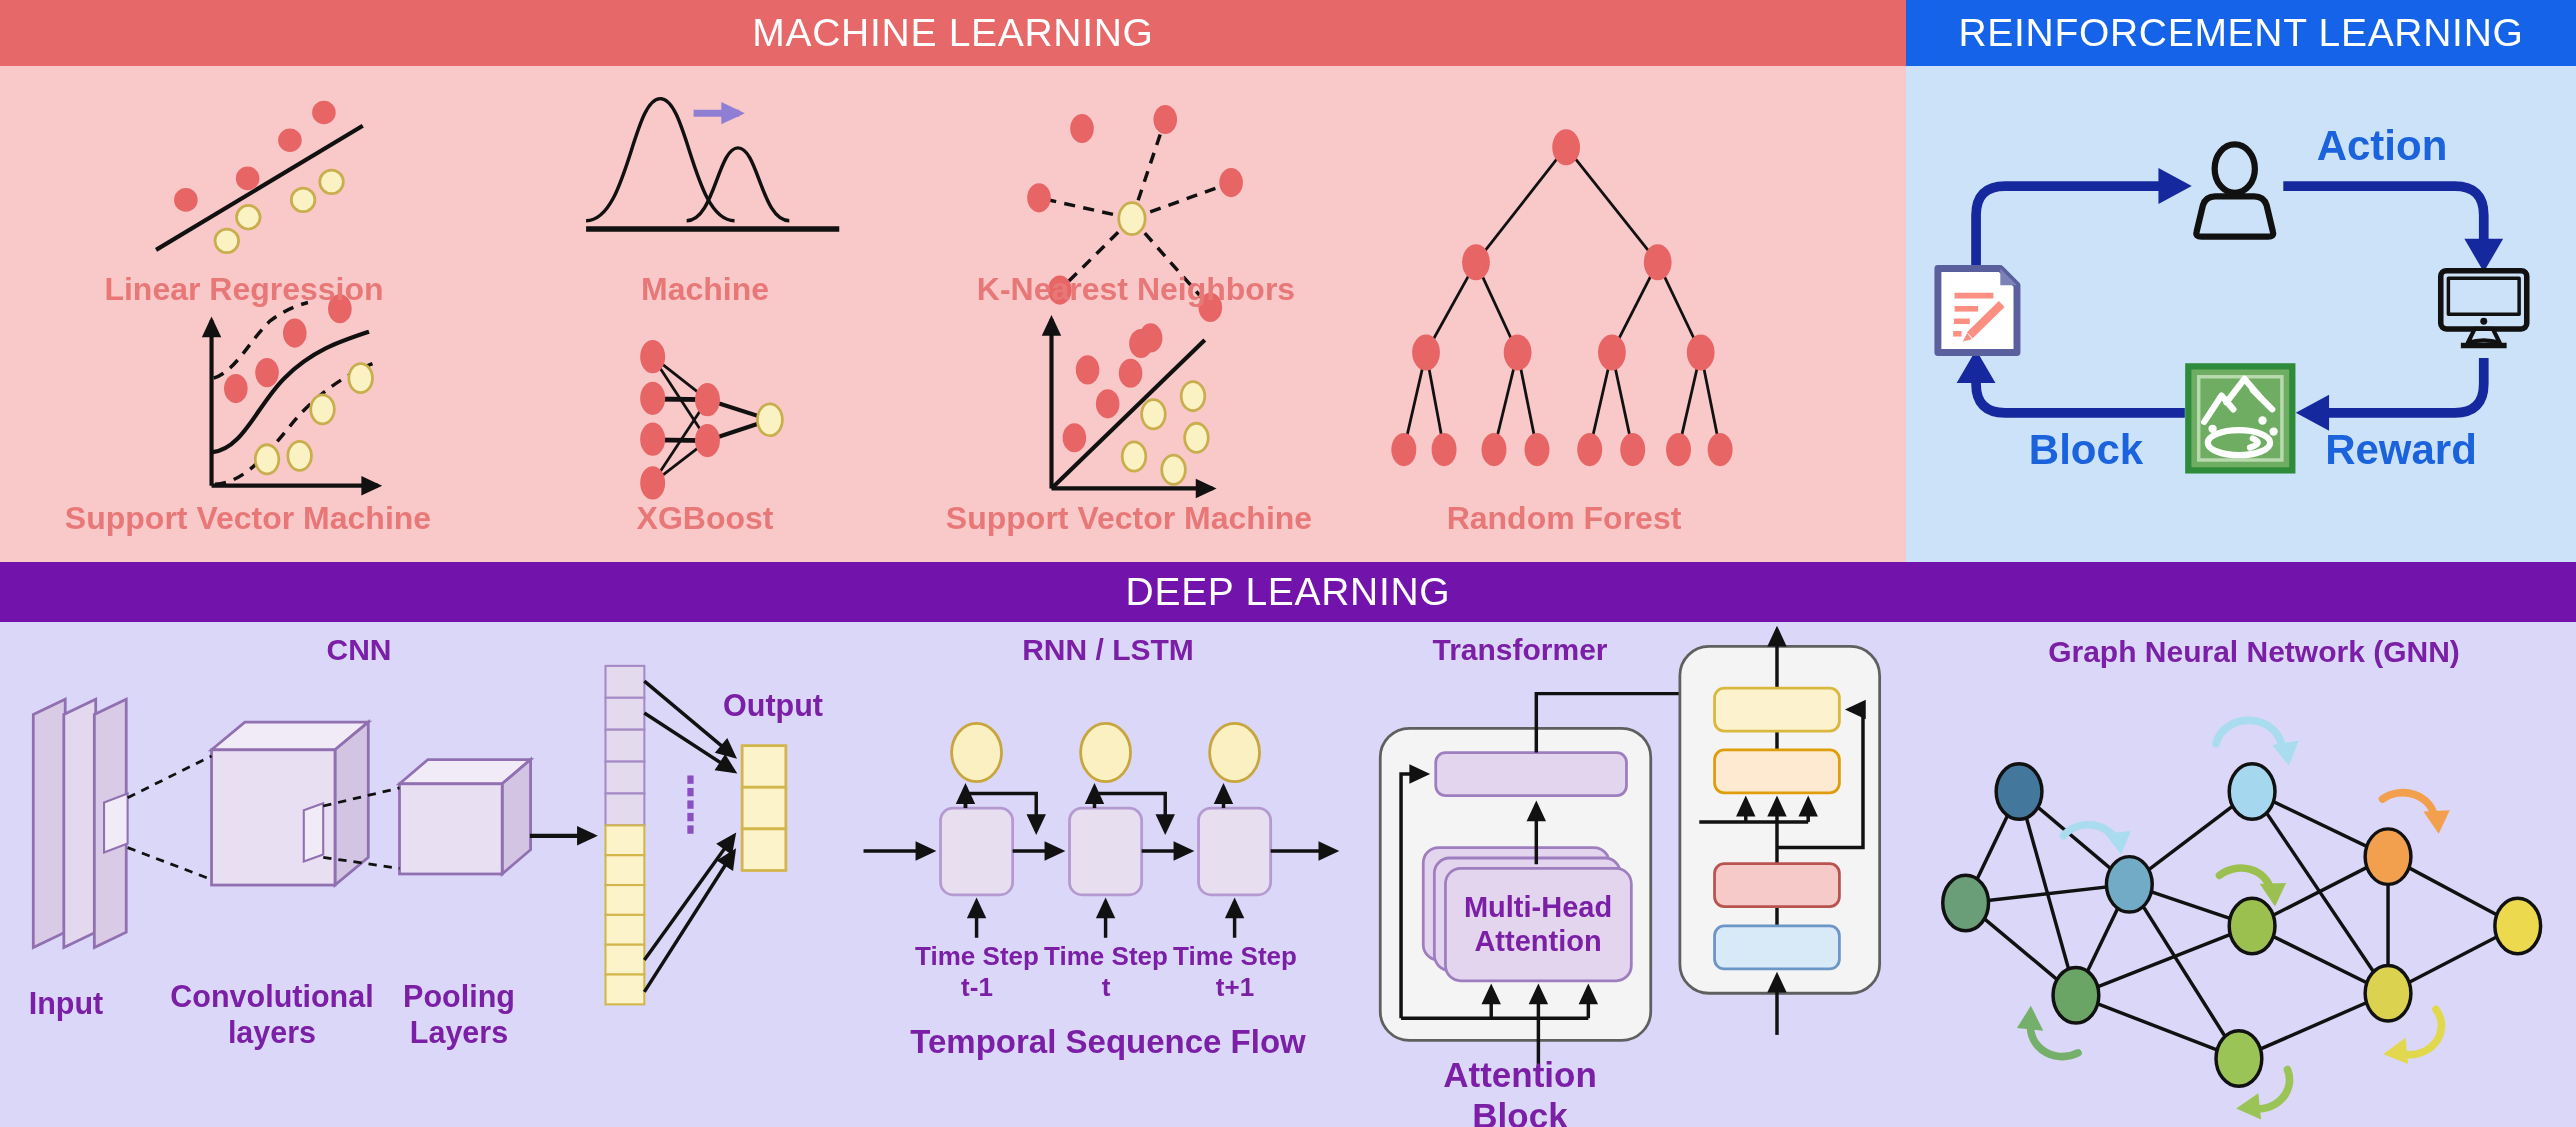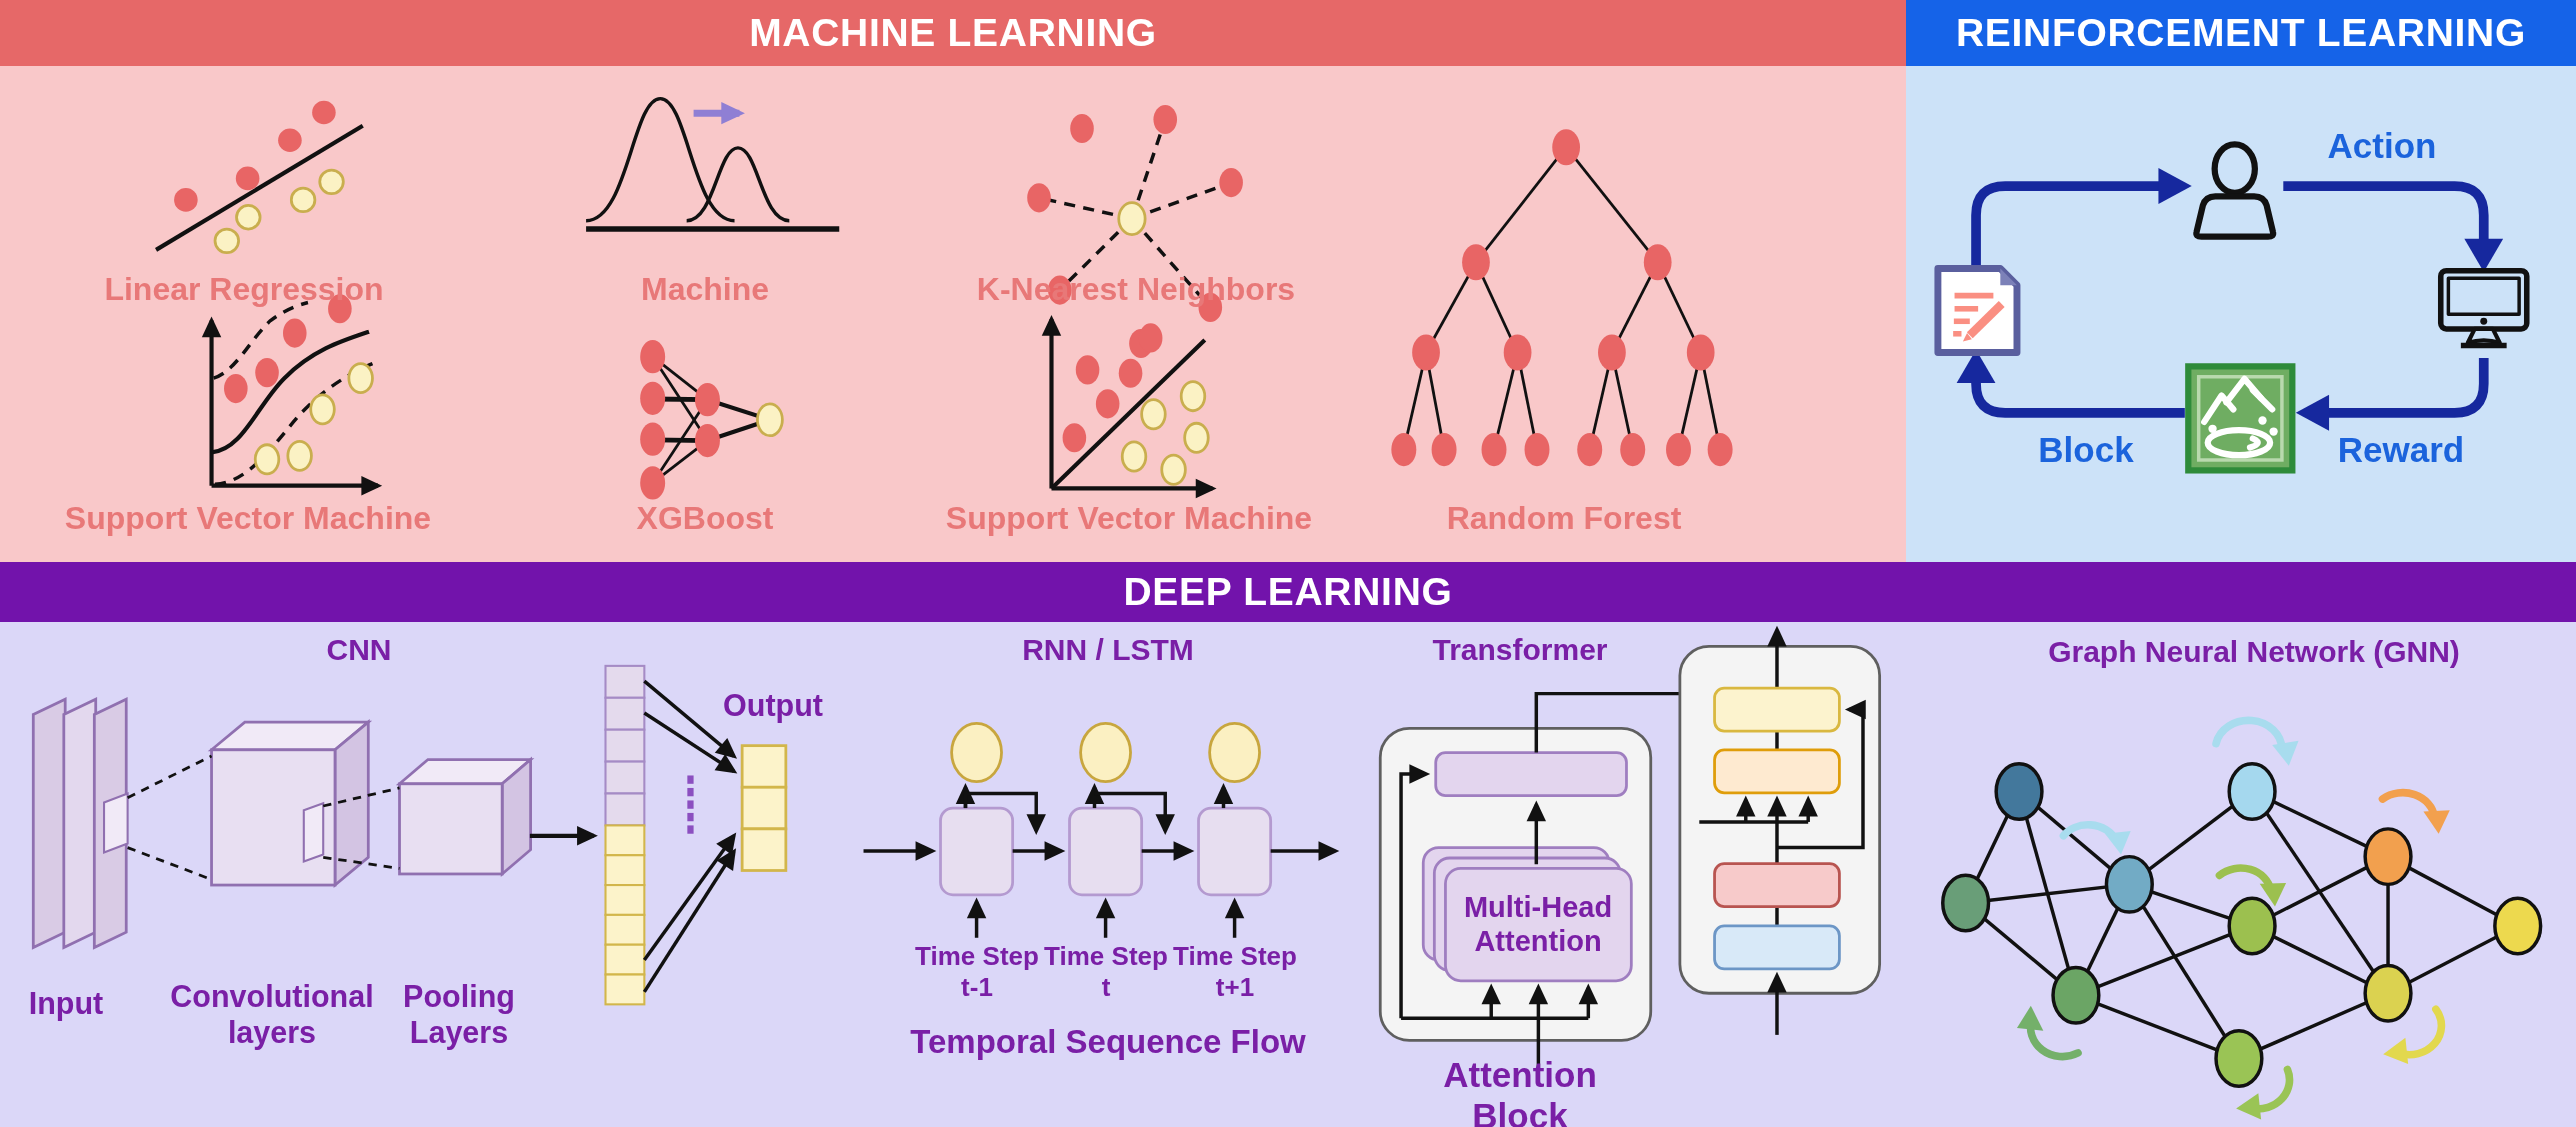--- a/index.html
+++ b/index.html
@@ -5,31 +5,31 @@
   :root{
     --ml-header:#E66868; --ml-bg:#F9C8C9; --ml-text:#E87878;
     --dot-red:#E86565; --dot-yellow:#FBF2C4; --dot-yellow-b:#C9AE4E;
     --rl-header:#1563E8; --rl-bg:#CCE2F8; --rl-arrow:#16289E; --rl-text:#1B63DC;
     --dl-header:#7213AB; --dl-bg:#DBD7F8; --dl-text:#7A1FA6;
     --lav-fill:#E8DFF2; --lav-top:#F1EAF7; --lav-side:#D3C4E3; --lav-border:#9070B0;
   }
   *{margin:0;padding:0;box-sizing:border-box}
   html,body{width:2576px;height:1128px;overflow:hidden;font-family:"Liberation Sans",sans-serif;background:#fff}
   .panel{position:absolute}
-  .hdr{position:absolute;display:flex;align-items:center;justify-content:center;color:#fff;font-weight:bold;font-size:39px;letter-spacing:0.7px}
+  .hdr{position:absolute;display:flex;align-items:center;justify-content:center;color:#fff;font-weight:normal;font-size:39px;letter-spacing:0.7px}
   #ml-header{left:0;top:0;width:1906px;height:66px;background:var(--ml-header)}
   #rl-header{left:1906px;top:0;width:670px;height:66px;background:var(--rl-header)}
   #dl-header{left:0;top:562px;width:2576px;height:60px;background:var(--dl-header)}
   #ml-content{left:0;top:66px;width:1906px;height:496px;background:var(--ml-bg)}
   #rl-content{left:1906px;top:66px;width:670px;height:496px;background:var(--rl-bg)}
   #dl-content{left:0;top:622px;width:2576px;height:506px;background:var(--dl-bg)}
   svg{position:absolute;left:0;top:0}
   .lbl{position:absolute;transform:translate(-50%,-50%);text-align:center;font-weight:bold;line-height:1.18}
   .ml-lbl{color:var(--ml-text);font-size:32px;white-space:nowrap}
-  .rl-lbl{color:var(--rl-text);font-size:35px;white-space:nowrap}
+  .rl-lbl{color:var(--rl-text);font-size:42px;white-space:nowrap}
   .dl-title{color:var(--dl-text);font-size:30px;white-space:nowrap}
   .dl-lbl{color:var(--dl-text);font-size:30.5px}
   .nowrap{white-space:nowrap}
 </style>
 </head>
 <body>
 
 <div class="hdr" id="ml-header">
   <span>MACHINE LEARNING</span>
 </div>

